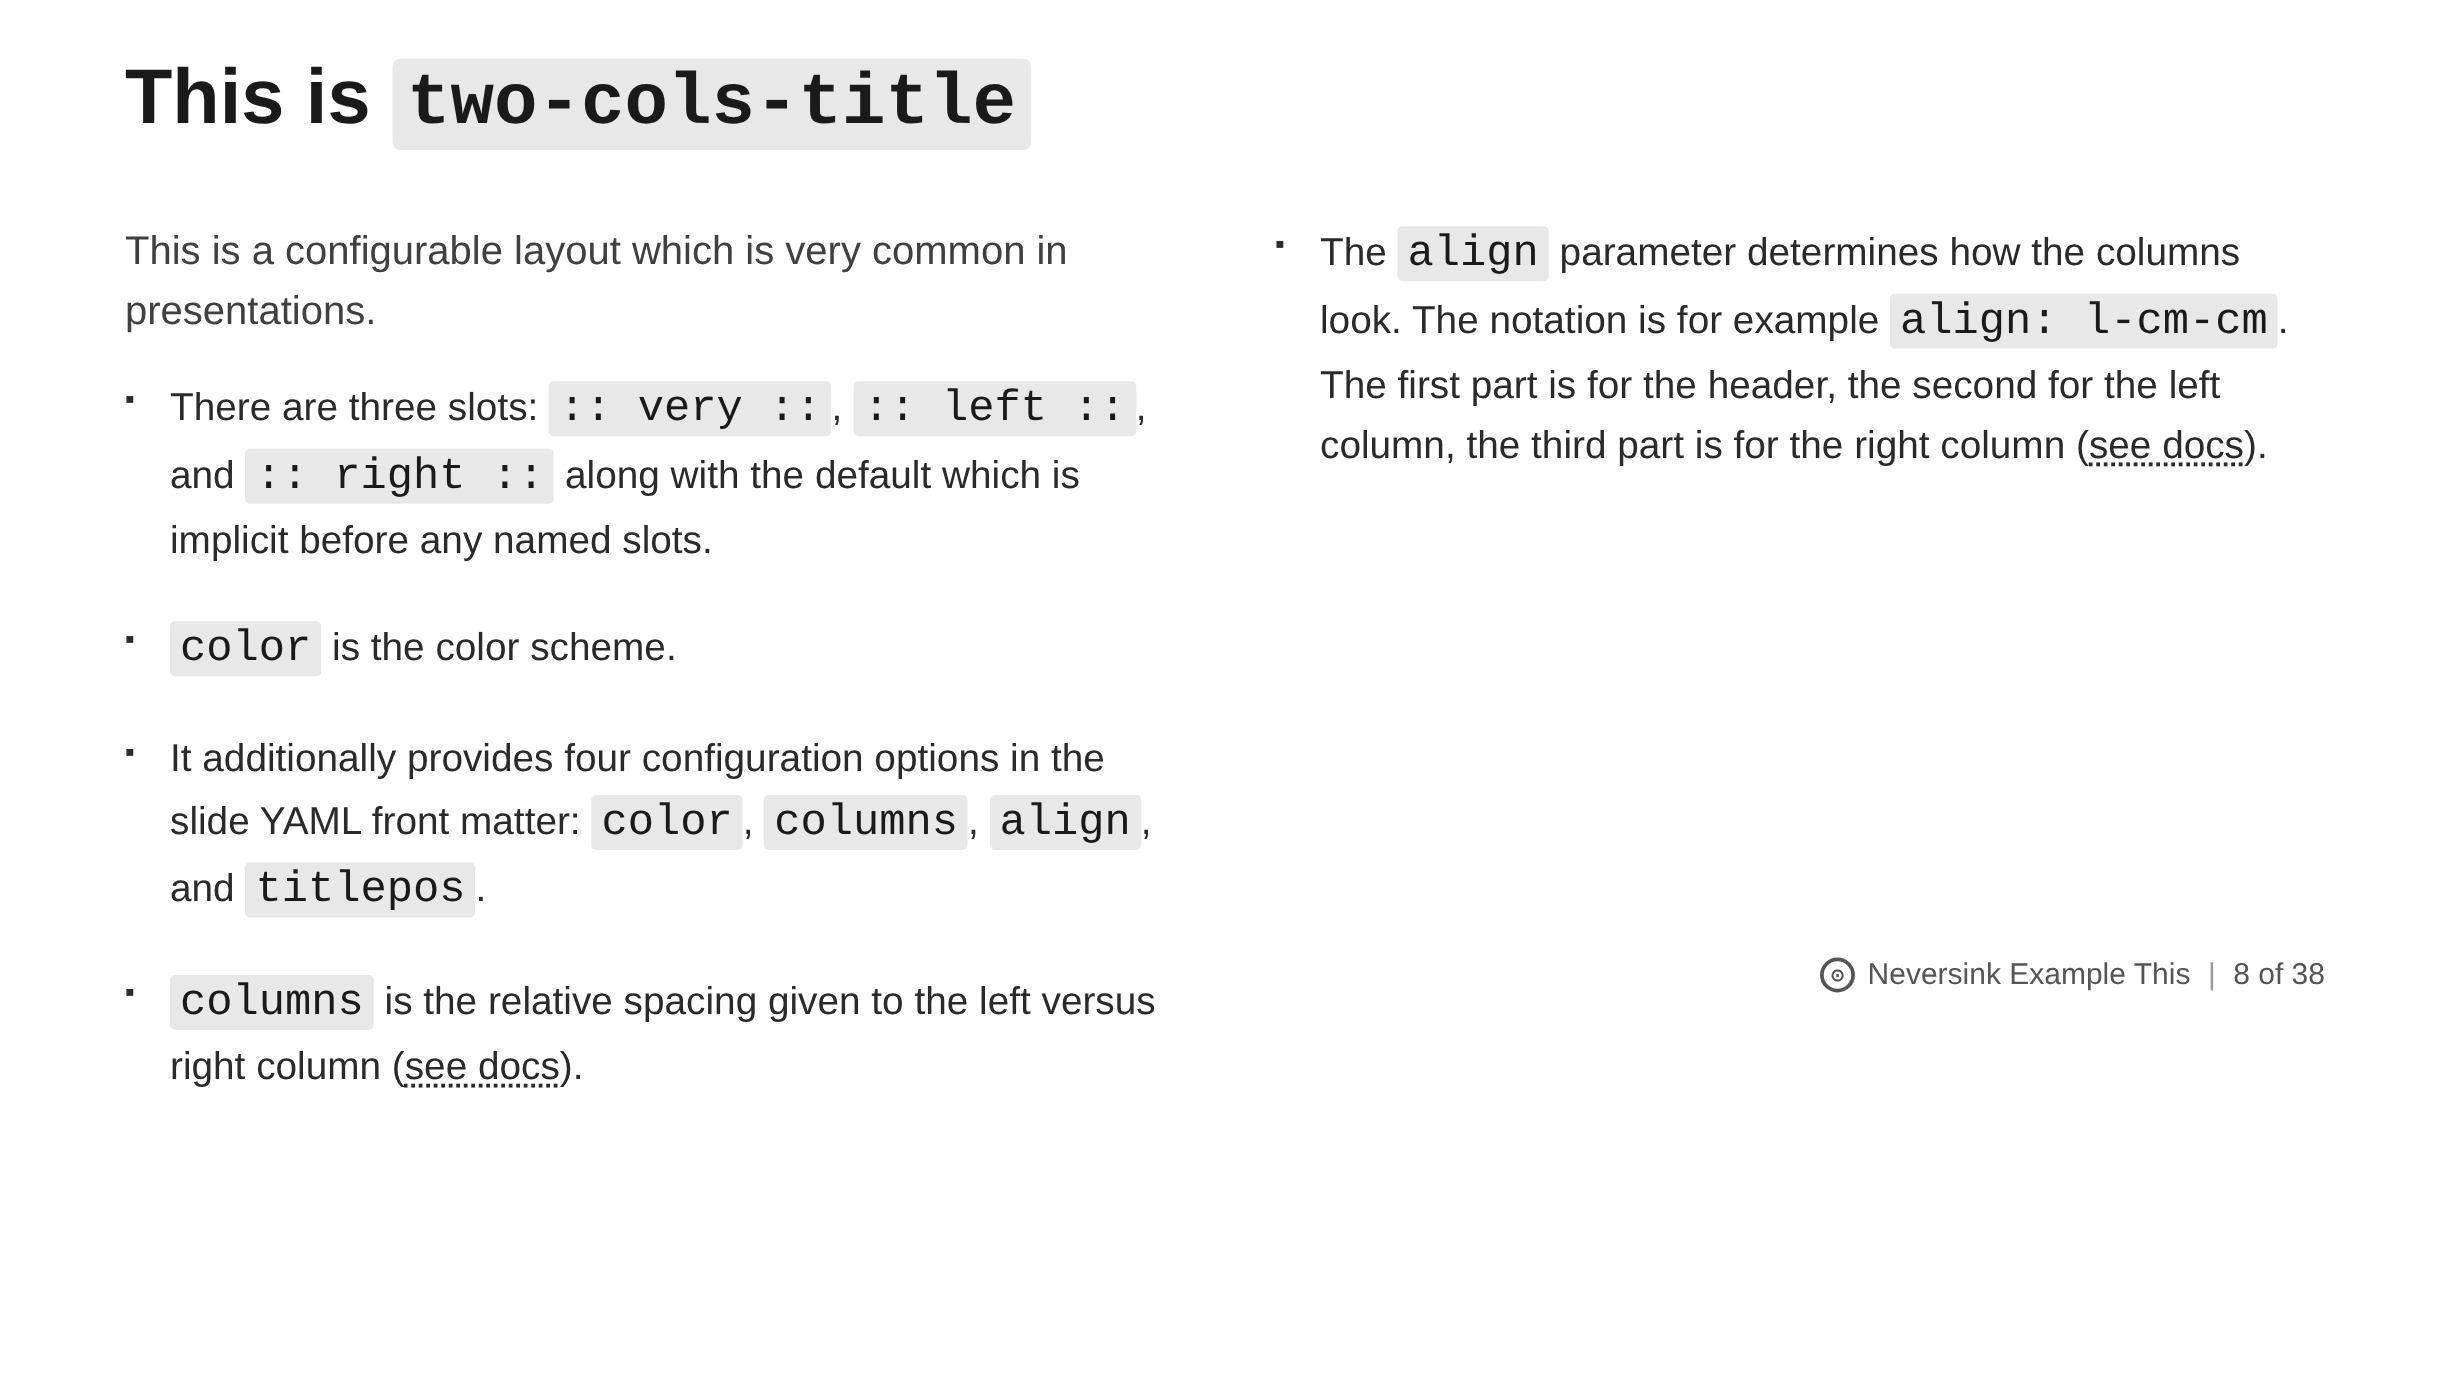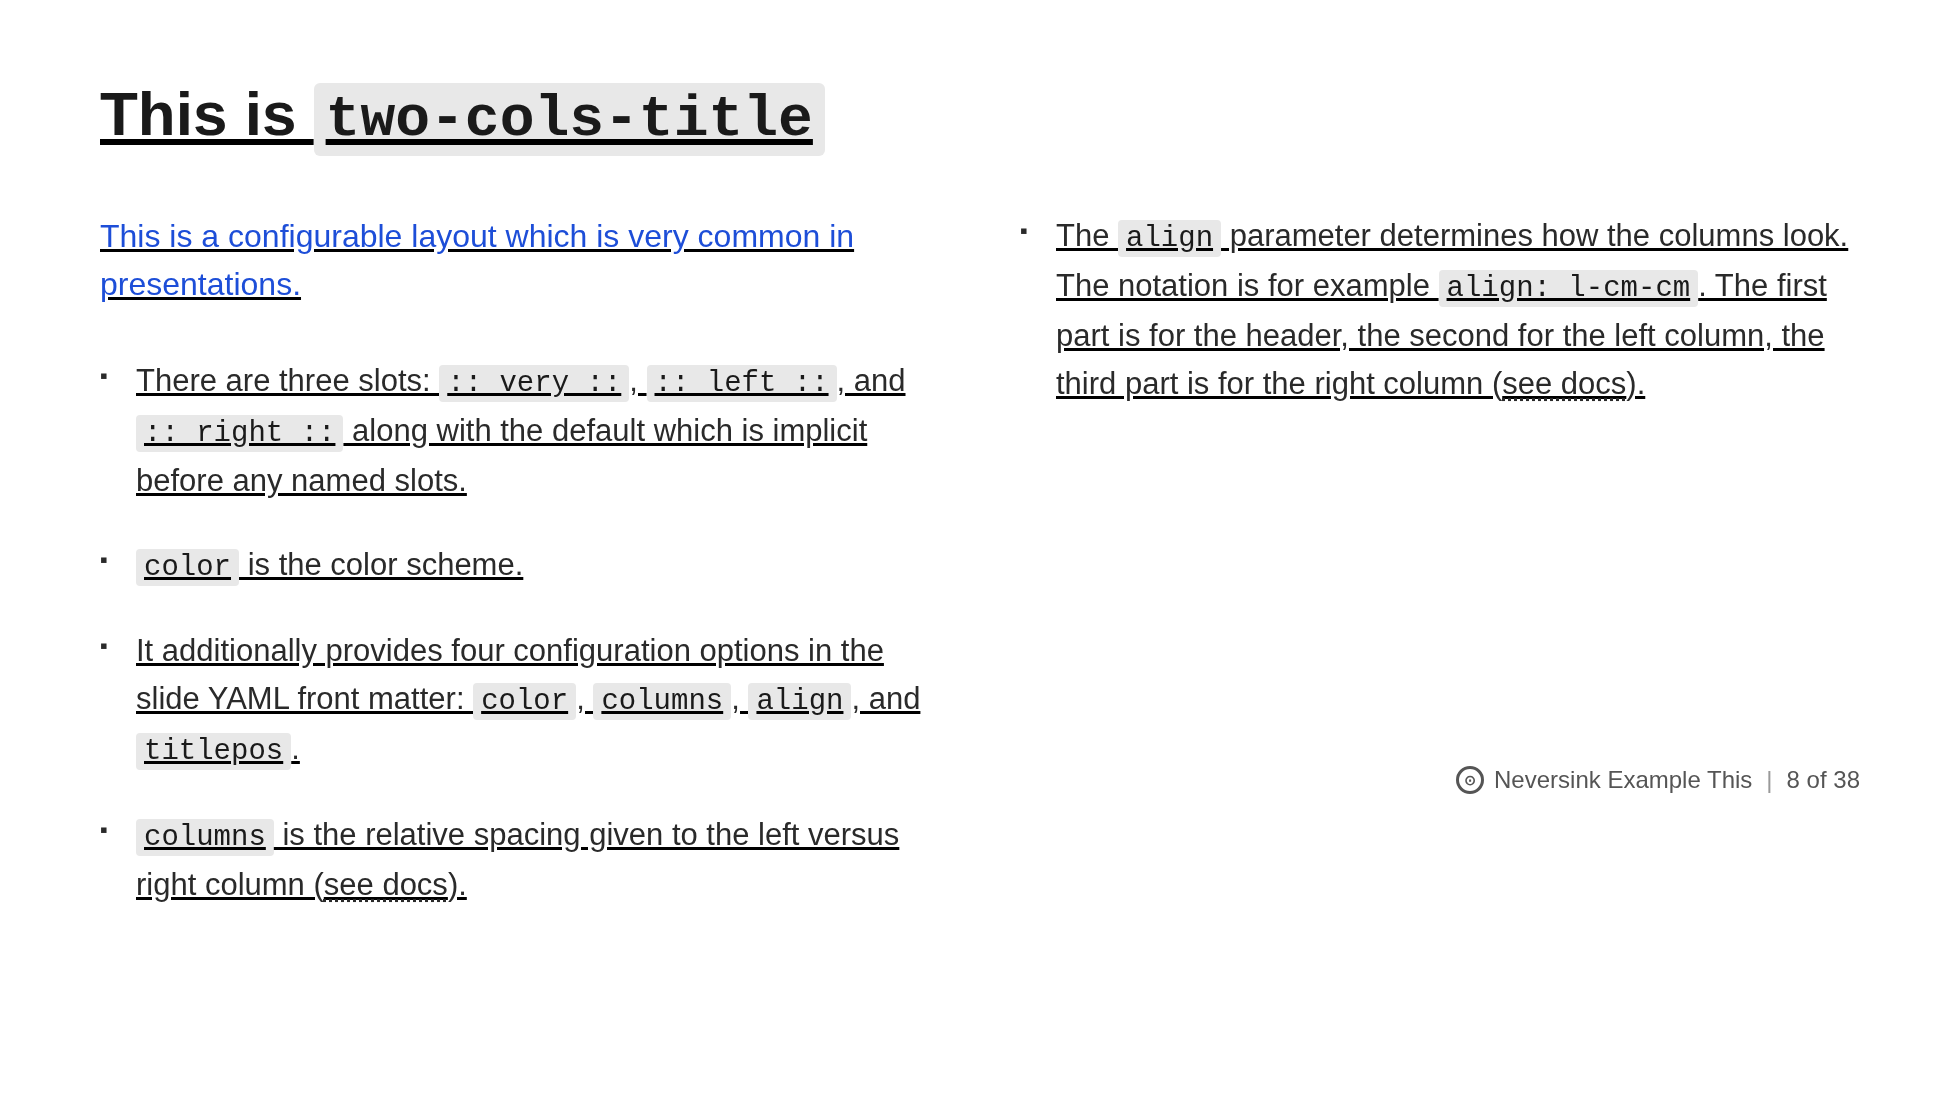--- a/index.html
+++ b/index.html
@@ -13,23 +13,22 @@
       height: 1104px;
       background: #ffffff;
       font-family: -apple-system, BlinkMacSystemFont, 'Segoe UI', Arial, sans-serif;
       overflow: hidden;
       position: relative;
     }
 
     .slide-container {
       width: 1960px;
       height: 834px;
-      padding: 80px 100px 60px 100px;
+      padding: 44px 100px 60px 100px;
       position: relative;
-      text-decoration: underline;
     }
 
     .slide-title {
       font-size: 62px;
       font-weight: 800;
       color: #1a1a1a;
       margin-bottom: 60px;
       line-height: 1.1;
     }
 
@@ -52,23 +51,23 @@
     .col-left {
       flex: 1;
     }
 
     .col-right {
       flex: 1;
     }
 
     .intro-text {
       font-size: 32px;
-      color: #1d4ed8;
+      color: #404040;
       line-height: 1.5;
-      margin-bottom: 49px;
+      margin-bottom: 28px;
     }
 
     ul.bullet-list {
       list-style: none;
       padding: 0;
     }
 
     ul.bullet-list li {
       font-size: 31px;
       color: #2a2a2a;
@@ -85,21 +84,21 @@
       top: 2px;
       font-size: 22px;
       color: #2a2a2a;
     }
 
     code, .code-inline {
       font-family: 'Courier New', Courier, monospace;
       background-color: #e8e8e8;
       padding: 2px 8px;
       border-radius: 4px;
-      font-size: 29px;
+      font-size: 35px;
       color: #1a1a1a;
     }
 
     .see-docs {
       text-decoration: underline;
       text-decoration-style: dotted;
       text-underline-offset: 4px;
     }
 
     .footer {

